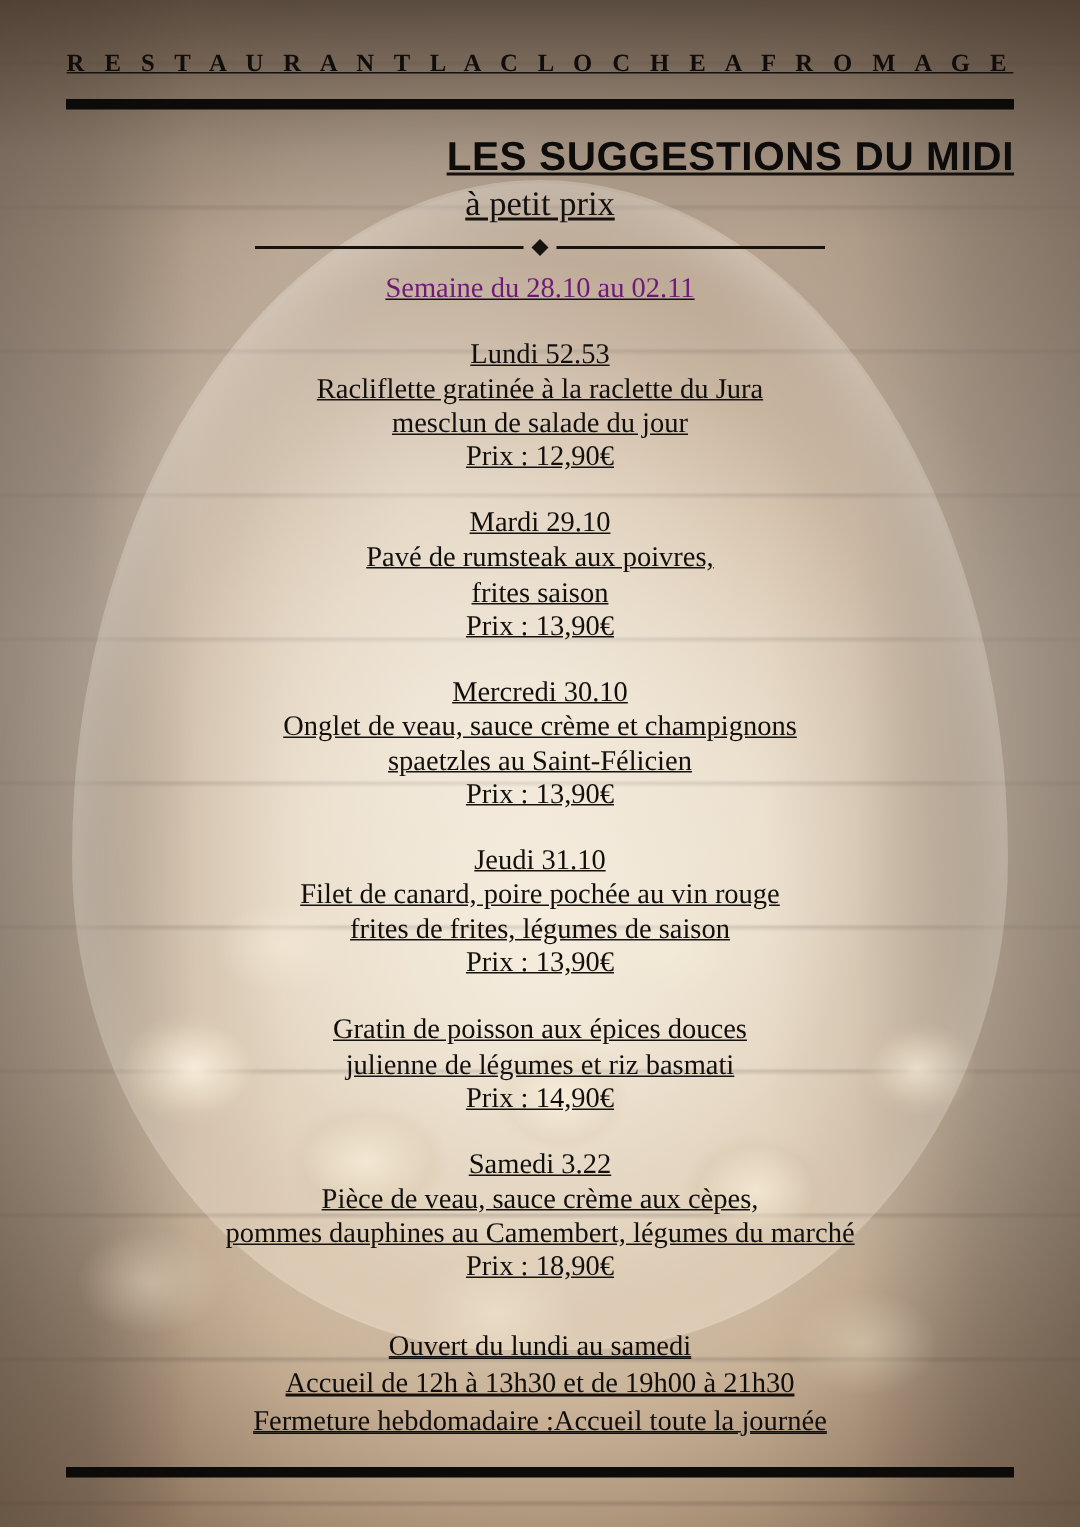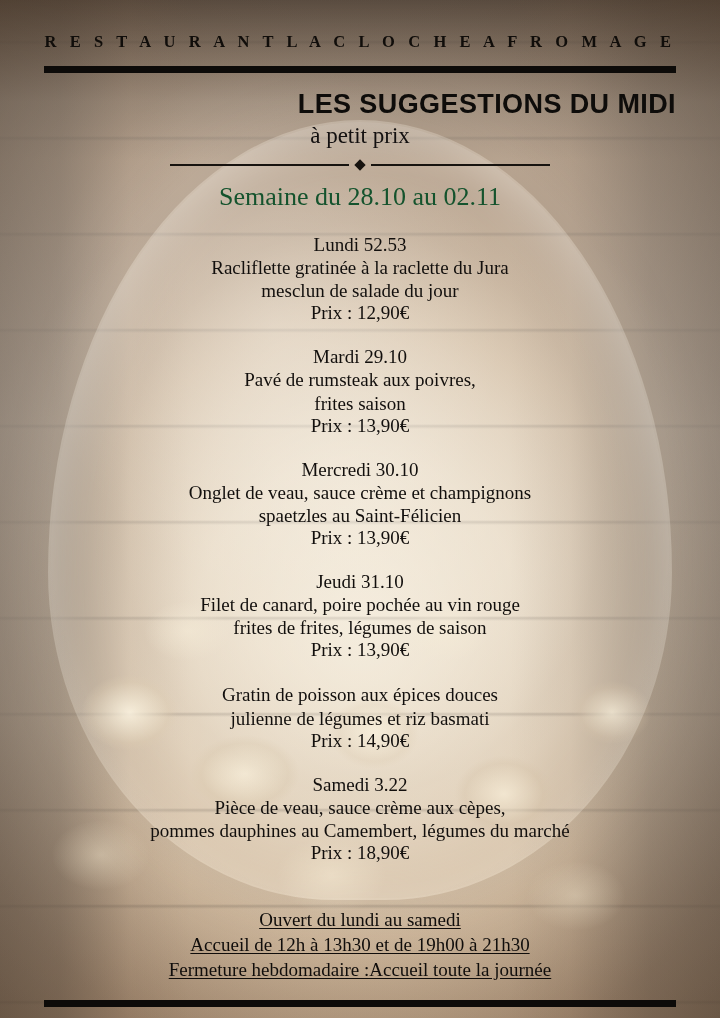--- a/index.html
+++ b/index.html
@@ -88,20 +88,21 @@
   
   .content {
     position: relative;
     z-index: 5;
     width: 720px;
     height: 1018px;
     box-sizing: border-box;
     padding: 26px 44px 24px 44px;
     color: #14110e;
     text-align: center;
+    text-decoration: underline;
   }
 
   .restaurant-name {
     font-family: "Liberation Serif", serif;
     font-weight: bold;
     font-size: 16.5px;
     letter-spacing: 4.6px;
     color: #100d0a;
     margin: 6px 0 0 0;
     white-space: nowrap;
@@ -147,23 +148,23 @@
   }
   .divider .dot {
     width: 8px;
     height: 8px;
     background: #17130f;
     transform: rotate(45deg);
     margin: 0 7px;
   }
 
   .week {
-    font-size: 26px;
+    font-size: 19px;
     margin: 13px 0 0 0;
-    color: #14532d;
+    color: #701a75;
   }
 
   .day-block {
     margin: 22px 0 0 0;
   }
   .day-name {
     font-size: 19px;
     margin: 0;
     color: #120f0d;
   }
@@ -173,21 +174,21 @@
     line-height: 1.22;
     color: #120f0d;
   }
   .day-price {
     font-size: 19px;
     margin: 0;
     color: #120f0d;
   }
 
   .footer {
-    margin: 44px 0 0 0;
+    margin: 30px 0 0 0;
   }
   .footer p {
     font-size: 19px;
     margin: 0 0 1px 0;
     text-decoration: underline;
     text-underline-offset: 2px;
     color: #100d0b;
     line-height: 1.25;
   }
 

